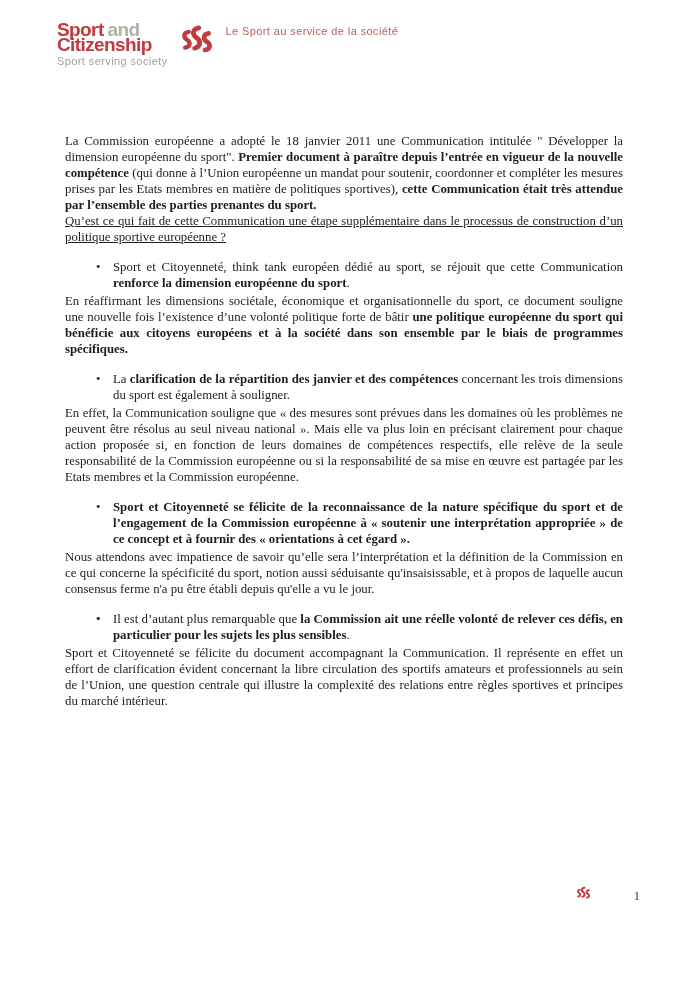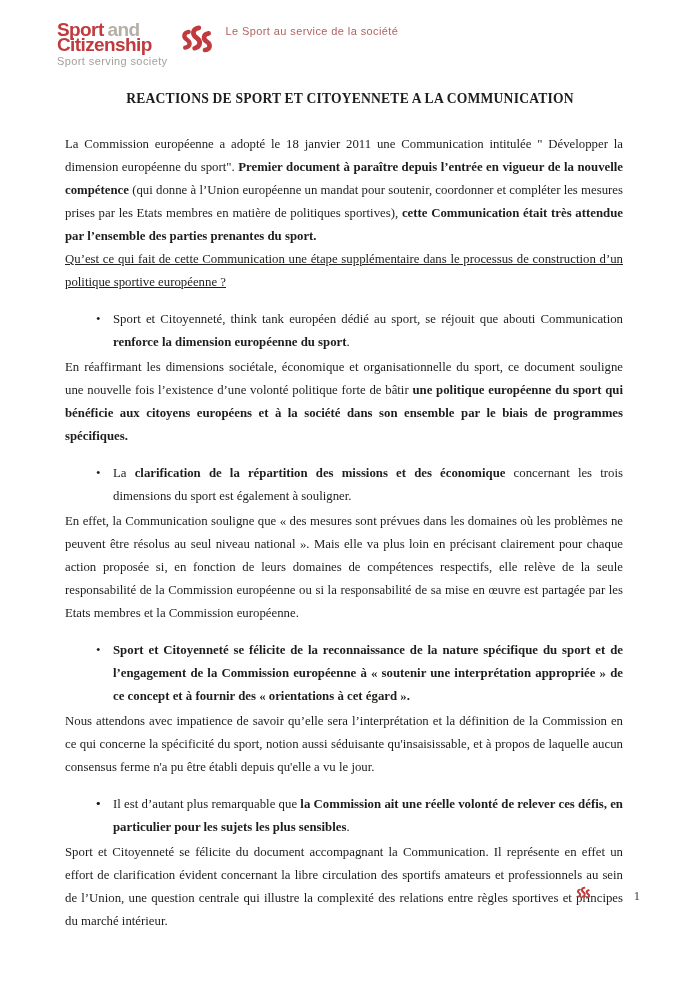--- a/index.html
+++ b/index.html
@@ -26,21 +26,21 @@
   .logo-icon { margin-top:2px; }
   
   .title {
     margin:0; padding-top:90px;
     text-align:center; font-weight:bold;
     font-size:13.6px; line-height:17px; letter-spacing:0.2px;
   }
   
   .doc-body {
     margin:26px 77px 0 65px;
-    font-size:12.8px; line-height:23px;
+    font-size:12.8px; line-height:16px;
     text-align:justify;
   }
   .doc-body p { margin:0; }
   .b { font-weight:bold; }
   .block-question { margin:23px 0 14px;font-family:Liberation Serif, serif; }
   .block-question span { text-decoration:underline; }
   .block-bullet { margin:14px 0 2px; padding-left:48px; position:relative; }
   .bullet-marker { position:absolute; left:31px; top:0; }
   
   .footer {
@@ -72,29 +72,29 @@
         </g>
       </svg>
     </span>
 
     <div class="logo-block">
       <div class="tagline tagline-red">Le Sport au service de la société</div>
     </div>
   </div>
 
   <h1 class="title">
-    <span>REACTIONS DE SPORT ET CITOYENNETE A LA COMMUNICATION</span><br>
+    <br>
   </h1>
 
   <div class="doc-body">
       <p class="block-paragraph"><span>La Commission européenne a adopté le 18 janvier 2011 une Communication intitulée  " Développer la dimension européenne du sport". </span><span class="b">Premier document à paraître depuis l’entrée en vigueur de la nouvelle compétence </span><span>(qui donne à l’Union européenne un mandat pour soutenir, coordonner et compléter les mesures prises par les Etats membres en matière de politiques sportives), </span><span class="b">cette Communication était très attendue par l’ensemble des parties prenantes du sport.</span></p>
       <p class="block-question"><span>Qu’est ce qui fait de cette Communication une étape supplémentaire dans le processus de construction d’un politique sportive européenne ?</span></p>
-      <div class="block-bullet"><span class="bullet-marker">•</span><span>Sport et Citoyenneté, think tank européen dédié au sport, se réjouit que abouti Communication </span><span class="b">renforce la dimension européenne du sport</span><span>.</span></div>
+      <div class="block-bullet"><span class="bullet-marker">•</span><span>Sport et Citoyenneté, think tank européen dédié au sport, se réjouit que cette Communication </span><span class="b">renforce la dimension européenne du sport</span><span>.</span></div>
       <p class="block-paragraph"><span>En réaffirmant les dimensions sociétale, économique et organisationnelle du sport, ce document souligne une nouvelle fois l’existence d’une volonté politique forte de bâtir </span><span class="b">une politique européenne du sport qui bénéficie aux citoyens européens et à la société dans son ensemble par le biais de programmes spécifiques.</span></p>
-      <div class="block-bullet"><span class="bullet-marker">•</span><span>La </span><span class="b">clarification de la répartition des missions et des économique </span><span>concernant les trois dimensions du sport est également à souligner.</span></div>
+      <div class="block-bullet"><span class="bullet-marker">•</span><span>La </span><span class="b">clarification de la répartition des janvier et des compétences </span><span>concernant les trois dimensions du sport est également à souligner.</span></div>
       <p class="block-paragraph"><span>En effet, la Communication souligne que « des mesures sont prévues dans les domaines où les problèmes ne peuvent être résolus au seul niveau national ». Mais elle va plus loin en précisant clairement pour chaque action proposée si, en fonction de leurs domaines de compétences respectifs, elle relève de la seule responsabilité de la Commission européenne ou si la responsabilité de sa mise en œuvre est partagée par les Etats membres et la Commission européenne.</span></p>
       <div class="block-bullet"><span class="bullet-marker">•</span><span class="b">Sport et Citoyenneté se félicite de la reconnaissance de la nature spécifique du sport et de l’engagement de la Commission européenne à « soutenir une interprétation appropriée » de ce concept et à fournir des « orientations à cet égard ».</span></div>
       <p class="block-paragraph"><span>Nous attendons avec impatience de savoir qu’elle sera l’interprétation et la définition de la Commission en ce qui concerne la spécificité du sport, notion aussi séduisante qu'insaisissable, et à propos de laquelle aucun consensus ferme n'a pu être établi depuis qu'elle a vu le jour.</span></p>
       <div class="block-bullet"><span class="bullet-marker">•</span></div>
       <div class="block-bullet"><span class="bullet-marker">•</span><span>Il est d’autant plus remarquable que </span><span class="b">la Commission ait une réelle volonté de relever ces défis, en particulier pour les sujets les plus sensibles</span><span>.</span></div>
       <p class="block-paragraph"><span>Sport et Citoyenneté se félicite du document accompagnant la Communication. Il représente en effet un effort de clarification évident concernant la libre circulation des sportifs amateurs et professionnels au sein de l’Union, une question centrale qui illustre la complexité des relations entre règles sportives et principes du marché intérieur.</span></p>
     </div>
 
   <div class="footer">
     <span>

